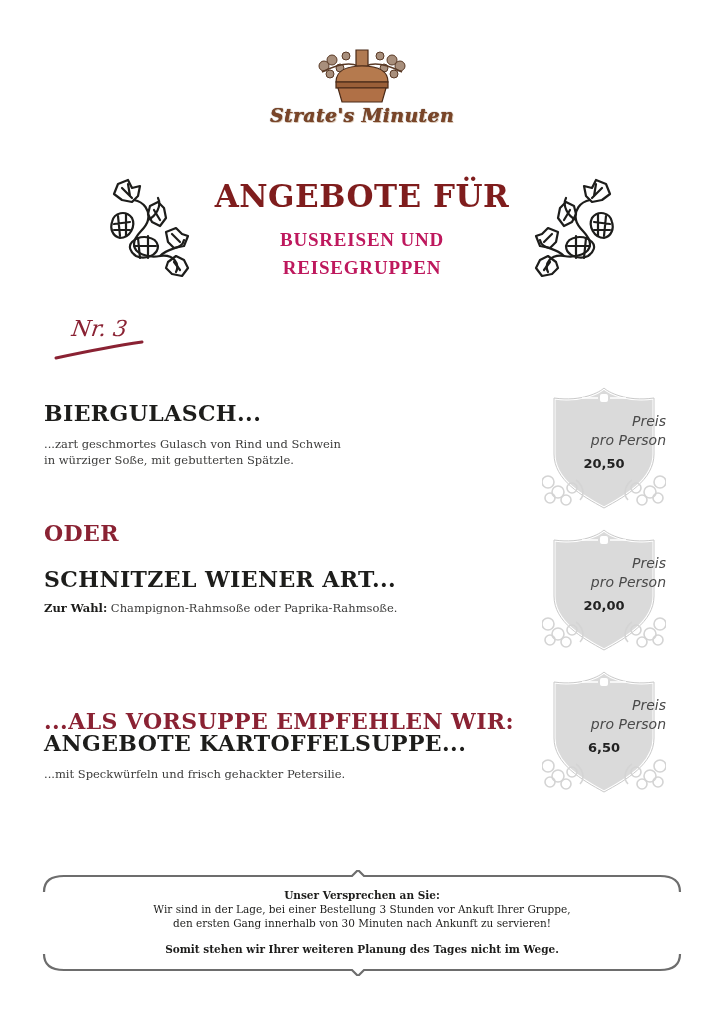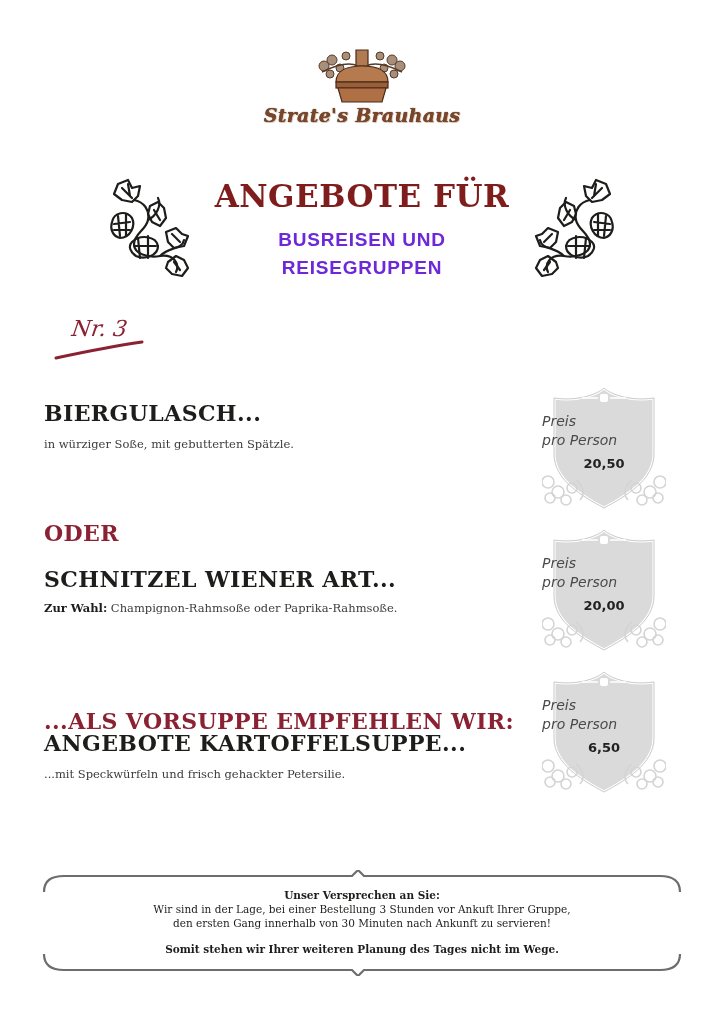--- a/index.html
+++ b/index.html
@@ -12,42 +12,42 @@
   .logo-name { position: absolute; left: 0; top: 58px; width: 200px; text-align: center;
                font-family: "DejaVu Serif", serif; font-weight: bold; font-style: italic;
                font-size: 19px; color: #7a4528; letter-spacing: 0.3px;
                text-shadow: 0 0 1px #3b2012, 1px 1px 0 #e8d6c4; }
 
   
   .title { left: 140px; top: 178px; width: 444px; text-align: center;
            font-family: "DejaVu Serif", serif; font-weight: bold; font-size: 31px;
            letter-spacing: 0.5px; color: #7f1d1d; }
   .subtitle { left: 160px; top: 226px; width: 404px; text-align: center;
-              font-family: Liberation Sans, sans-serif; font-weight: bold; font-size: 19px;
-              line-height: 28px; letter-spacing: 0.8px; color: #6d28d9; }
+              font-family: Liberation Serif, serif; font-weight: bold; font-size: 19px;
+              line-height: 28px; letter-spacing: 0.8px; color: #be185d; }
 
   .hop-left { left: 104px; top: 176px; width: 94px; height: 102px; }
   .hop-right { left: 526px; top: 176px; width: 94px; height: 102px; }
 
   
   .nr { left: 54px; top: 316px; width: 100px; height: 48px; }
   .nr-text { position: absolute; left: 18px; top: 0; font-family: "DejaVu Serif", serif;
              font-style: italic; font-size: 22px; color: #8a2233; transform: skewX(-8deg); }
 
   
   .dish-title { font-family: "DejaVu Serif", serif; font-weight: bold; font-size: 22px;
                 letter-spacing: 0.4px; color: #1d1d1b; white-space: nowrap; }
   .dish-title.red { color: #8a2233; }
   .dish-desc { font-family: "DejaVu Serif", serif; font-size: 11.5px; line-height: 16px;
                color: #3c3c3b; white-space: nowrap; }
   .dish-desc b { color: #1d1d1b; }
 
   
   .shield { width: 130px; height: 128px; }
-  .shield-label { position: absolute; left: 0; width: 124px; text-align: left;
+  .shield-label { position: absolute; left: 0; width: 124px; text-align: right;
                   font-family: "DejaVu Sans", sans-serif; font-style: italic; font-size: 14px;
                   color: #4a4a4a; line-height: 19px; }
   .shield-price { position: absolute; left: 0; width: 124px; text-align: center;
                   font-family: "DejaVu Sans", sans-serif; font-weight: bold; font-size: 13px;
                   color: #222; }
 
   
   .promise { left: 42px; top: 870px; width: 640px; height: 106px; }
   .promise-text { position: absolute; left: 0; top: 18px; width: 640px; text-align: center;
                   font-family: "DejaVu Serif", serif; font-size: 10.5px; line-height: 14px;
@@ -120,21 +120,21 @@
       <circle cx="122" cy="22" r="4"></circle>
         <circle cx="132" cy="28" r="4"></circle>
     </g>
     <path d="M60 26 C76 18 88 16 96 20 M104 20 C112 16 124 18 140 26" fill="none" stroke="#5a3a26" stroke-width="1.5"></path>
 
     <path d="M94 4 L106 4 L106 20 L94 20 Z" fill="#b07a52" stroke="#4a2a18" stroke-width="1.2"></path>
     <path d="M74 36 C74 24 86 20 100 20 C114 20 126 24 126 36 Z" fill="#b57a4e" stroke="#4a2a18" stroke-width="1.2"></path>
     <rect x="74" y="36" width="52" height="6" fill="#9a5f38" stroke="#4a2a18" stroke-width="1.2"></rect>
     <path d="M76 42 L124 42 L120 56 L80 56 Z" fill="#b07046" stroke="#4a2a18" stroke-width="1.2"></path>
   </svg>
-  <div class="logo-name">Strate's Brauhaus</div>
+  <div class="logo-name">Strate's Minuten</div>
 </div>
 
 <svg class="abs hop-left" viewBox="0 0 94 102">
     <use href="#hopvine"></use>
   </svg>
 <svg class="abs hop-right" viewBox="0 0 94 102">
     <g transform="translate(94,0) scale(-1,1)">
       <use href="#hopvine"></use>
     </g>
   </svg>
@@ -147,20 +147,21 @@
 
 <div class="abs nr">
   <div class="nr-text">Nr. 3</div>
   <svg width="100" height="48" style="position:absolute;left:0;top:0">
     <path d="M2 42 C30 36 60 30 88 26" stroke="#8a2233" stroke-width="3" fill="none" stroke-linecap="round"></path>
   </svg>
 </div>
 
 <div class="abs dish-title" style="left:44px; top:400px;">BIERGULASCH...</div>
 <div class="abs dish-desc" style="left:44px; top:436px;">
+  <div>...zart geschmortes Gulasch von Rind und Schwein</div>
   <div>in würziger Soße, mit gebutterten Spätzle.</div>
 </div>
 <div class="abs shield" style="left:542px; top:384px;">
   <svg width="124" height="128" viewBox="0 0 124 128" style="position:absolute;left:0;top:0">
       <use href="#shieldshape"></use>
     </svg>
   <div class="shield-label" style="top:28px;">
     <div>Preis</div>
     <div>pro Person</div>
   </div>

